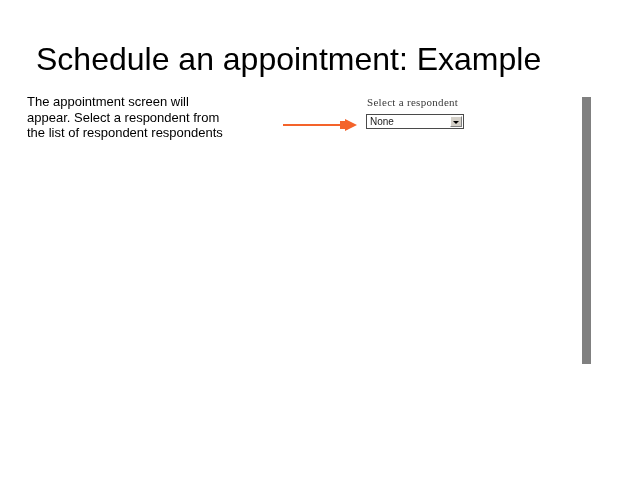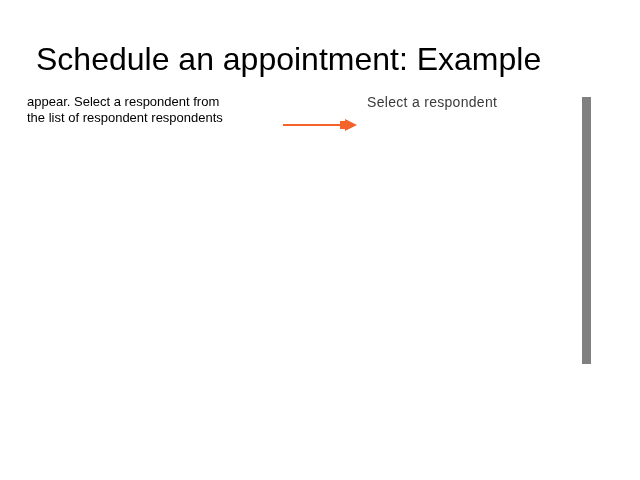--- a/index.html
+++ b/index.html
@@ -101,22 +101,22 @@
   }
 
   
   #app-fragment {
     position: absolute;
     left: 366px;
     top: 97px;
     width: 104px;
   }
   #respondent-label {
-    font-family: Liberation Sans, sans-serif;
-    font-size: 14px;
+    font-family: Liberation Serif, serif;
+    font-size: 11px;
     line-height: 11px;
     color: #3a3a3a;
     letter-spacing: 0.3px;
     white-space: nowrap;
     margin-bottom: 6px;
     padding-left: 1px;
   }
   #respondent-select {
     position: relative;
     width: 98px;
@@ -160,30 +160,37 @@
   }
 </style>
 </head>
 <body>
 
 <div id="slide">
 
   <div id="slide-title">Schedule an appointment: Example</div>
 
   <div id="body-text">
+    <span class="line">The appointment screen will</span>
     <span class="line">appear. Select a respondent from</span>
     <span class="line">the list of respondent respondents</span>
   </div>
 
   <div class="shadow-bar" id="shadow-vertical"></div>
   <div class="shadow-bar" id="shadow-horizontal"></div>
 
   <div id="arrow-annotation">
     <div id="arrow-shaft"></div>
     <div id="arrow-head-stub"></div>
     <div id="arrow-head"></div>
   </div>
 
   <div id="app-fragment">
     <div id="respondent-label">Select a respondent</div>
+    <div id="respondent-select">
+      <span id="respondent-value">None</span>
+      <span id="respondent-dropdown-button">
+        <span id="respondent-dropdown-arrow"></span>
+      </span>
+    </div>
   </div>
 
 </div>
 
 </body></html>

